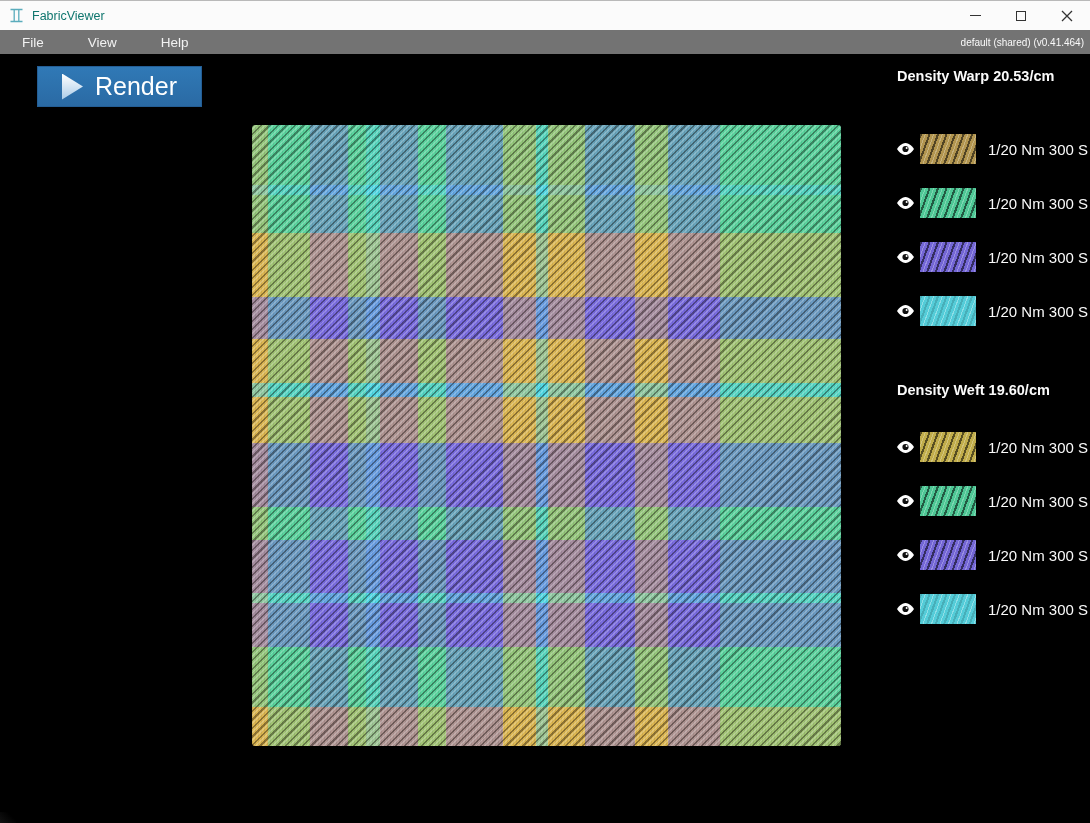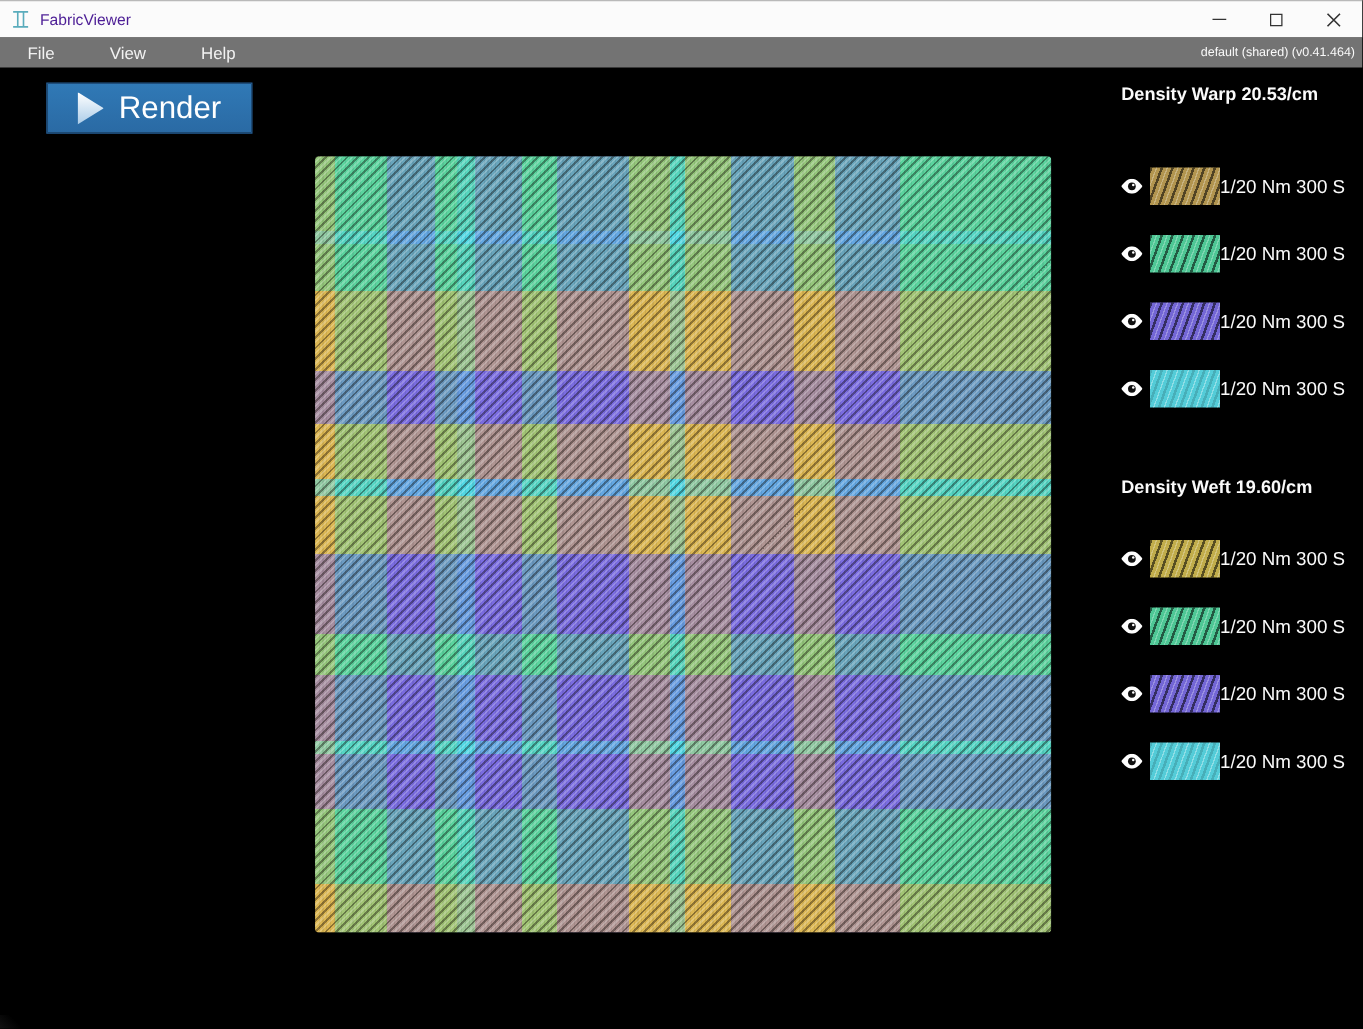--- a/index.html
+++ b/index.html
@@ -8,21 +8,21 @@
     background:#000;font-family:"Liberation Sans",sans-serif;
     -webkit-font-smoothing:antialiased;
   }
   
   .titlebar{
     position:absolute;top:0;left:0;width:1090px;height:30px;
     background:#fbfbfb;border-top:1px solid #b9b9b9;box-sizing:border-box;
     display:flex;align-items:center;
   }
   .app-icon{margin-left:9px;display:flex;align-items:center;}
-  .app-title{margin-left:8px;font-size:12.5px;color:#4c1d95;}
+  .app-title{margin-left:8px;font-size:12.5px;color:#0f766e;}
   .win-controls{margin-left:auto;display:flex;height:100%;}
   .win-btn{width:46px;height:100%;display:flex;align-items:center;justify-content:center;cursor:default;}
   .glyph-min{width:11px;height:1.4px;background:#333;}
   .glyph-max{width:10px;height:10px;border:1.4px solid #333;box-sizing:border-box;}
   
   .menubar{
     position:absolute;top:30px;left:0;width:1090px;height:24px;
     background:#737373;display:flex;align-items:center;color:#f2f2f2;font-size:13.5px;
   }
   .menu-item{padding:0 2px;}
@@ -66,21 +66,21 @@
     content:"";position:absolute;inset:0;
     background:repeating-linear-gradient(110deg,
       rgba(0,0,0,0.55) 0 2px, rgba(0,0,0,0) 2px 4.5px,
       rgba(255,255,255,0.28) 4.5px 5.5px, rgba(0,0,0,0) 5.5px 8px);
   }
   .swatch.smooth::after{
     background:repeating-linear-gradient(110deg,
       rgba(0,0,0,0.15) 0 2px, rgba(0,0,0,0) 2px 4.5px,
       rgba(255,255,255,0.35) 4.5px 5.5px, rgba(0,0,0,0) 5.5px 8px);
   }
-  .yarn-label{font-size:15px;color:#fafafa;}
+  .yarn-label{margin-left:12px;font-size:15px;color:#fafafa;}
   
   .corner-artifact{
     position:absolute;left:0;bottom:0;width:16px;height:11px;opacity:.25;
     background:linear-gradient(45deg,#4a4a4a,transparent 70%);
   }
 </style>
 </head>
 <body>
 
 <div class="titlebar">

